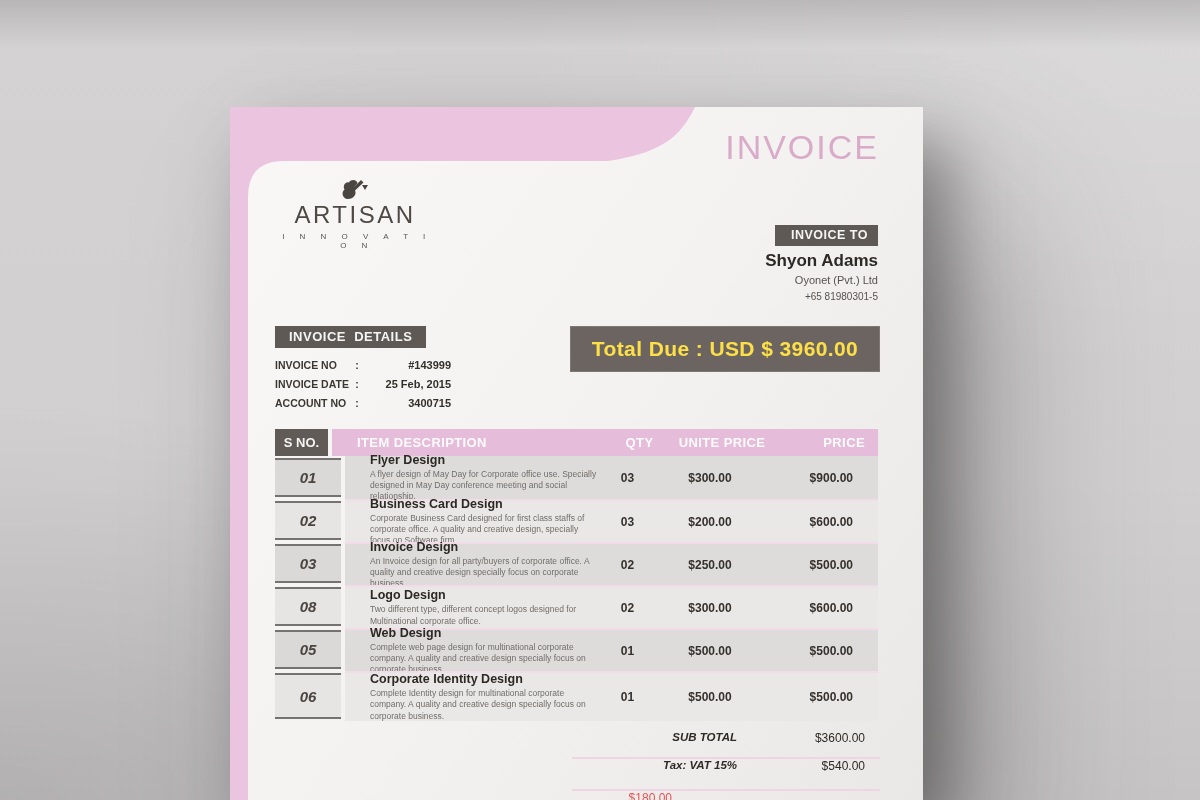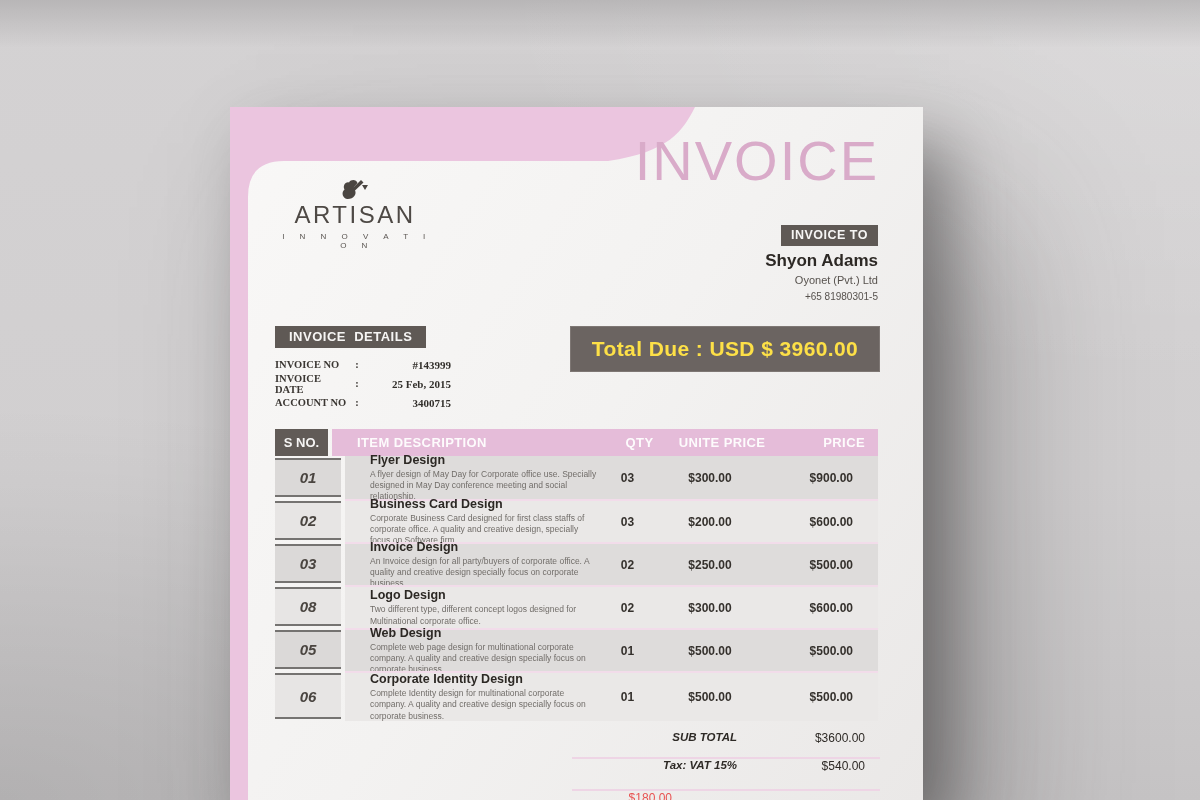--- a/index.html
+++ b/index.html
@@ -24,37 +24,37 @@
   }
   .pink-band{position:absolute;left:0;top:0;}
   
   .brand{position:absolute;left:45px;top:70px;width:160px;text-align:center;}
   .brand .glyph{display:block;margin:0 auto 2px auto;width:34px;height:24px;}
   .brand-name{font-size:24px;letter-spacing:2.5px;color:#4e4945;line-height:1;}
   .brand-tag{font-size:8px;letter-spacing:6.5px;color:#5a5551;margin-top:5px;padding-left:4px;}
   
   .invoice-title{
     position:absolute;right:44px;top:21px;
-    font-size:56px;letter-spacing:2px;color:#d9abc9;font-weight:400;
+    font-size:34px;letter-spacing:2px;color:#d9abc9;font-weight:400;
   }
   
   .invoice-to{position:absolute;right:45px;top:118px;text-align:right;}
   .badge{
     display:inline-block;background:#5f5955;color:#f6f5f4;
     font-size:12.5px;font-weight:bold;letter-spacing:.5px;
-    padding:3px 10px 4px 10px;white-space:pre;
+    padding:3px 10px 4px 16px;white-space:pre;
   }
   .client-name{font-size:17px;font-weight:bold;color:#2d2925;margin-top:5px;}
   .client-company{font-size:11px;color:#57524e;margin-top:3px;}
   .client-phone{font-size:10px;color:#57524e;margin-top:5px;}
   
   .details{position:absolute;left:45px;top:219px;width:230px;}
   .details .badge{font-size:13px;padding:3px 14px 4px 14px;}
   .details-rows{margin-top:7px;}
-  .details-row{display:flex;align-items:center;height:19px;font-family:Liberation Serif, serif;}
+  .details-row{display:flex;align-items:center;height:19px;}
   .d-label{width:74px;font-size:10.5px;font-weight:bold;color:#3b3733;}
   .d-colon{width:16px;font-size:10.5px;font-weight:bold;color:#3b3733;text-align:center;}
   .d-value{width:86px;font-size:11px;font-weight:bold;color:#33302c;text-align:right;}
   
   .total-due{
     position:absolute;left:340px;top:219px;width:308px;height:44px;
     background:#6b6461;border:1px solid #7e7774;
     display:flex;align-items:center;justify-content:center;
   }
   .total-due span{color:#fde047;font-size:21px;font-weight:bold;letter-spacing:.4px;}

